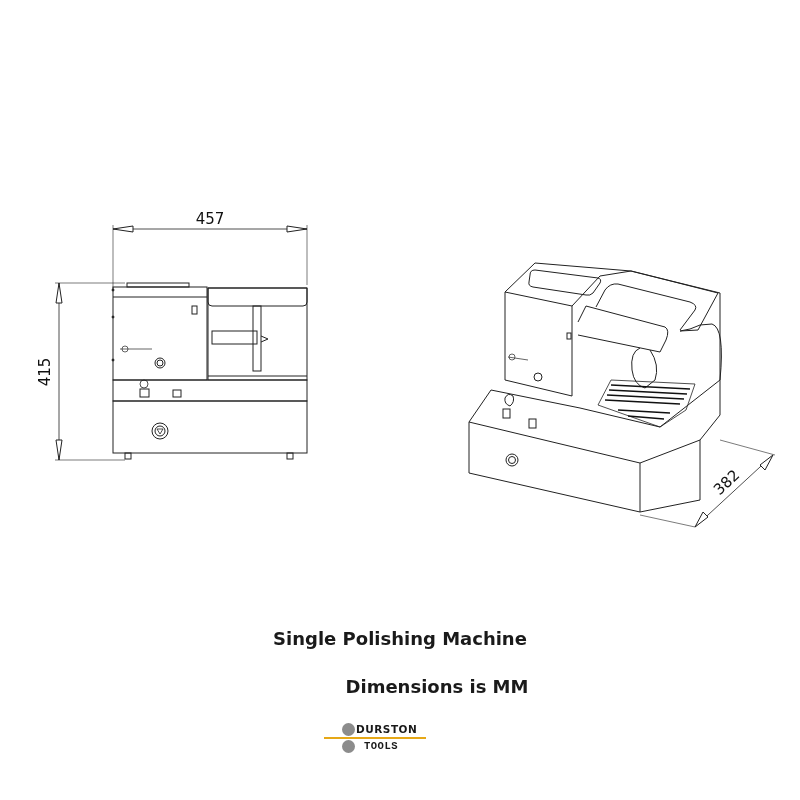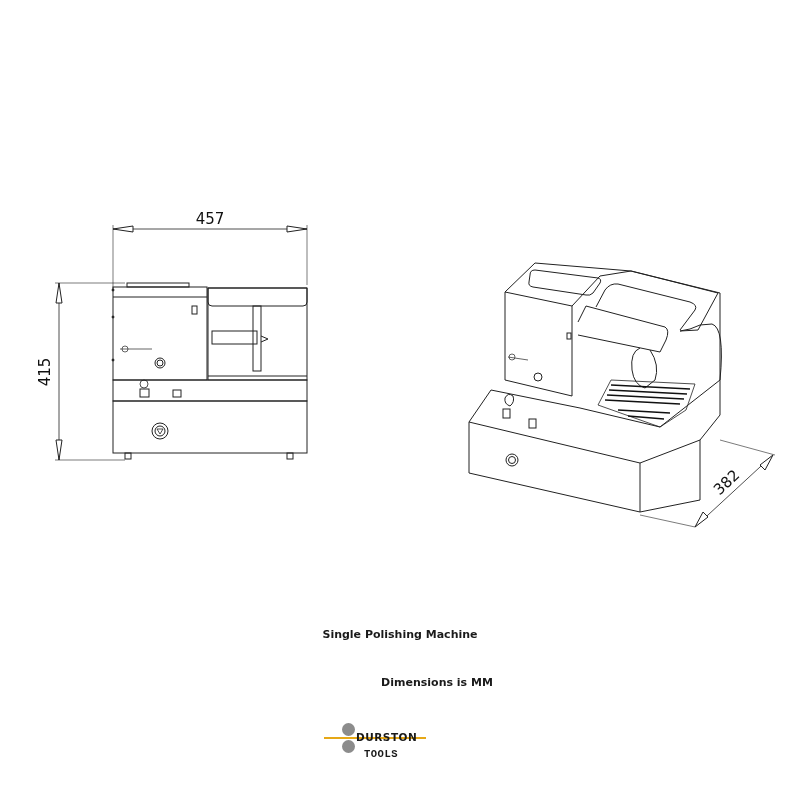--- a/index.html
+++ b/index.html
@@ -1,22 +1,22 @@
 <!DOCTYPE html>
 <html><head>
 <meta charset="utf-8">
 <style>
   html,body{margin:0;padding:0;background:#ffffff;}
   body{width:800px;height:800px;position:relative;overflow:hidden;font-family:"DejaVu Sans","Liberation Sans",sans-serif;}
   .drawing{position:absolute;left:0;top:0;}
-  .caption{position:absolute;left:0;width:800px;text-align:center;font-weight:bold;color:#1a1a1a;font-size:11px;}
+  .caption{position:absolute;left:0;width:800px;text-align:center;font-weight:bold;color:#1a1a1a;font-size:18px;}
   .cap1{top:628px;}
   .cap2{top:676px;margin-left:37px;}
   .logo{position:absolute;left:322px;top:720px;width:106px;height:36px;}
-  .logo-text{position:absolute;left:36px;font-weight:bold;font-size:10.5px;color:#1a1a1a;letter-spacing:0.5px;margin-top:8px;}
+  .logo-text{position:absolute;left:36px;font-weight:bold;font-size:10.5px;color:#1a1a1a;letter-spacing:0.5px;}
   .lt1{top:3px;left:34px;}
   .lt2{top:20px;left:42px;font-family:Liberation Mono, monospace;}
   .logo-line{position:absolute;left:2px;top:17px;width:102px;height:2px;background:#e6a817;}
   .logo-c{position:absolute;width:13px;height:13px;border-radius:50%;background:#8c8c8c;left:20px;}
   .c1{top:3px;}
   .c2{top:20px;}
   .dimtxt{font-family:"DejaVu Sans","Liberation Sans",sans-serif;font-weight:normal;font-size:15px;fill:#111;}
 </style>
 </head>
 <body>

